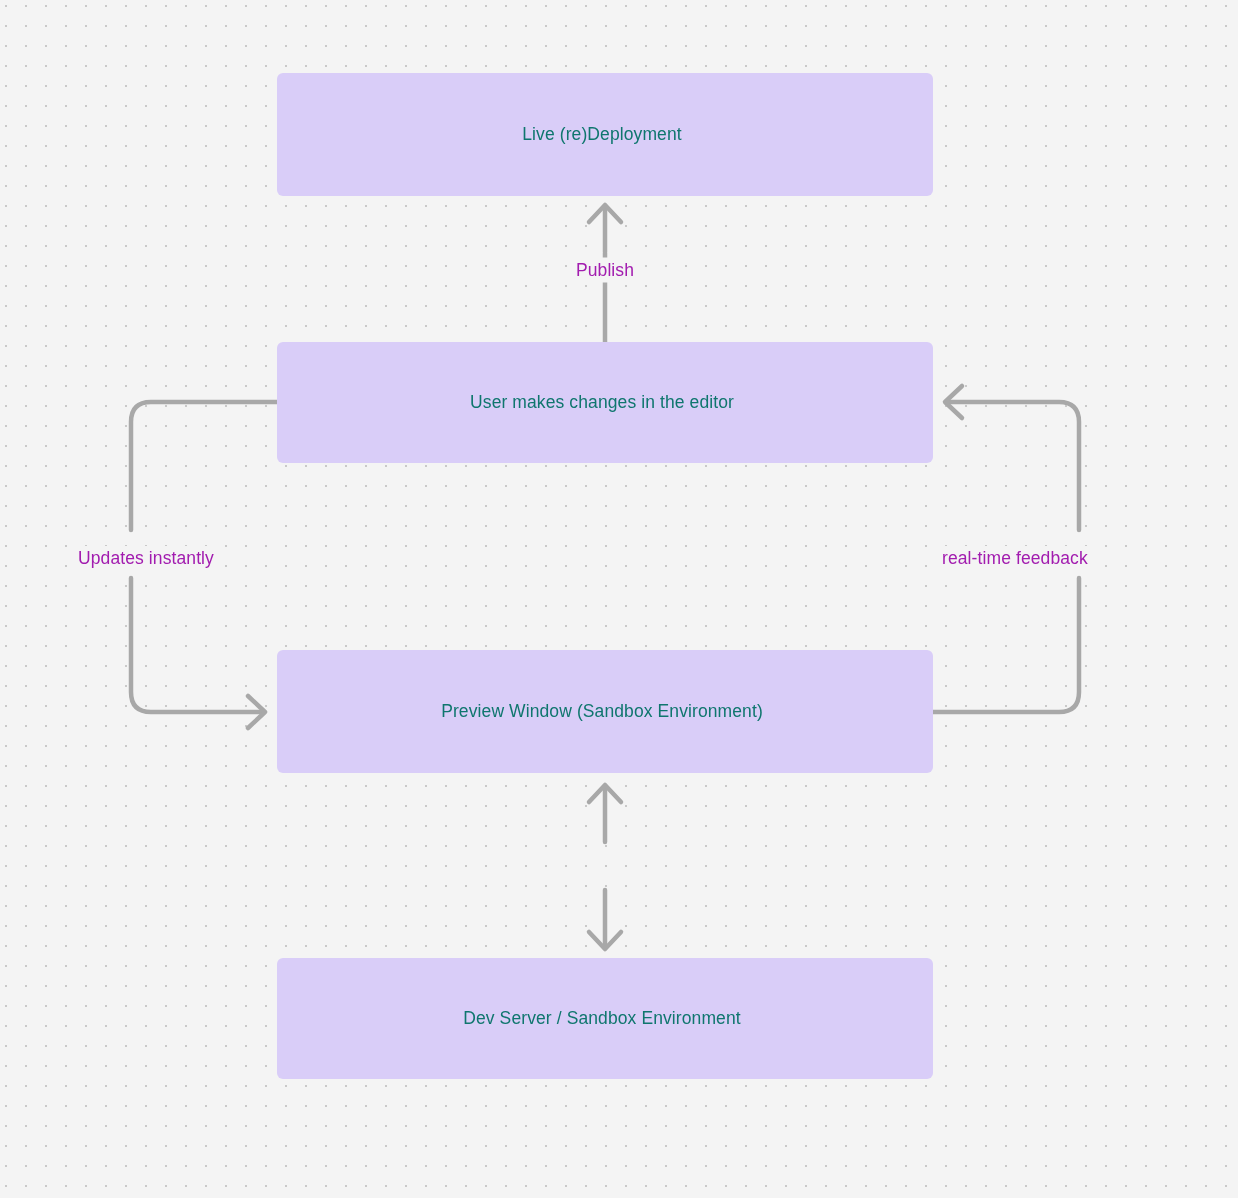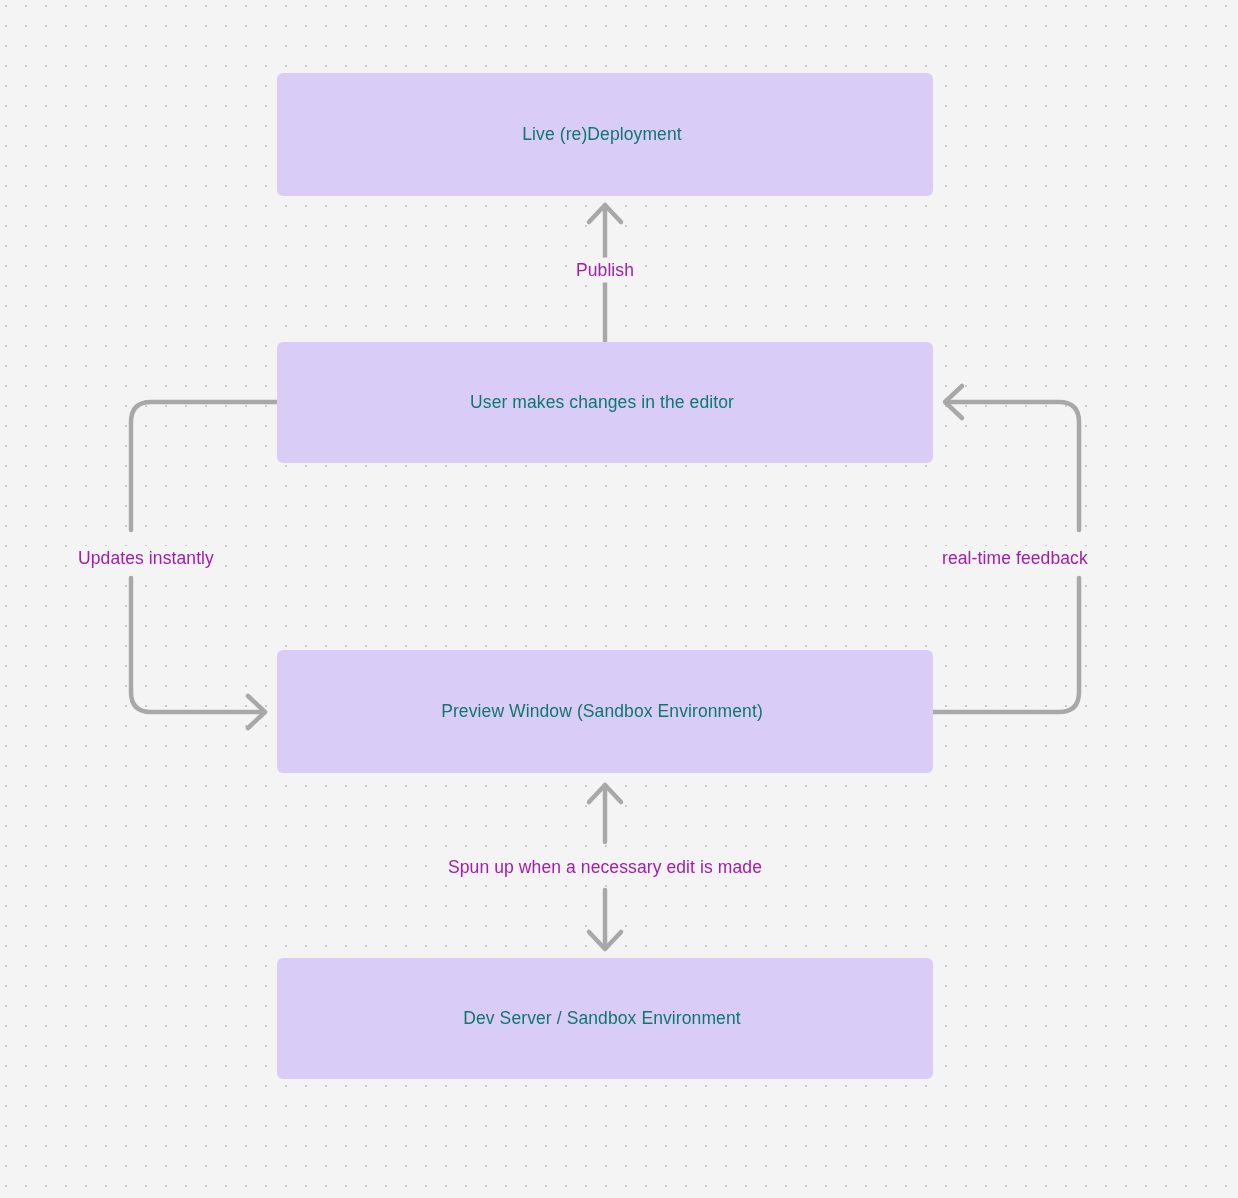--- a/index.html
+++ b/index.html
@@ -114,15 +114,14 @@
   <div class="node" style="left:277px; top:958px; width:656px; height:121px;">
     <span class="node-label">Dev Server / Sandbox Environment</span>
   </div>
 
   <div class="edge-label centered" style="left:605px; top:270px;">Publish</div>
 
   <div class="edge-label" style="left:44px; top:546px;margin-left:28px;">Updates instantly</div>
 
   <div class="edge-label" style="left:936px; top:546px;">real-time feedback</div>
 
-  <div class="edge-label centered" style="left:605px; top:867px;">Spun up when a necessary edit is made</div>
 
 </div>
 
 </body></html>

